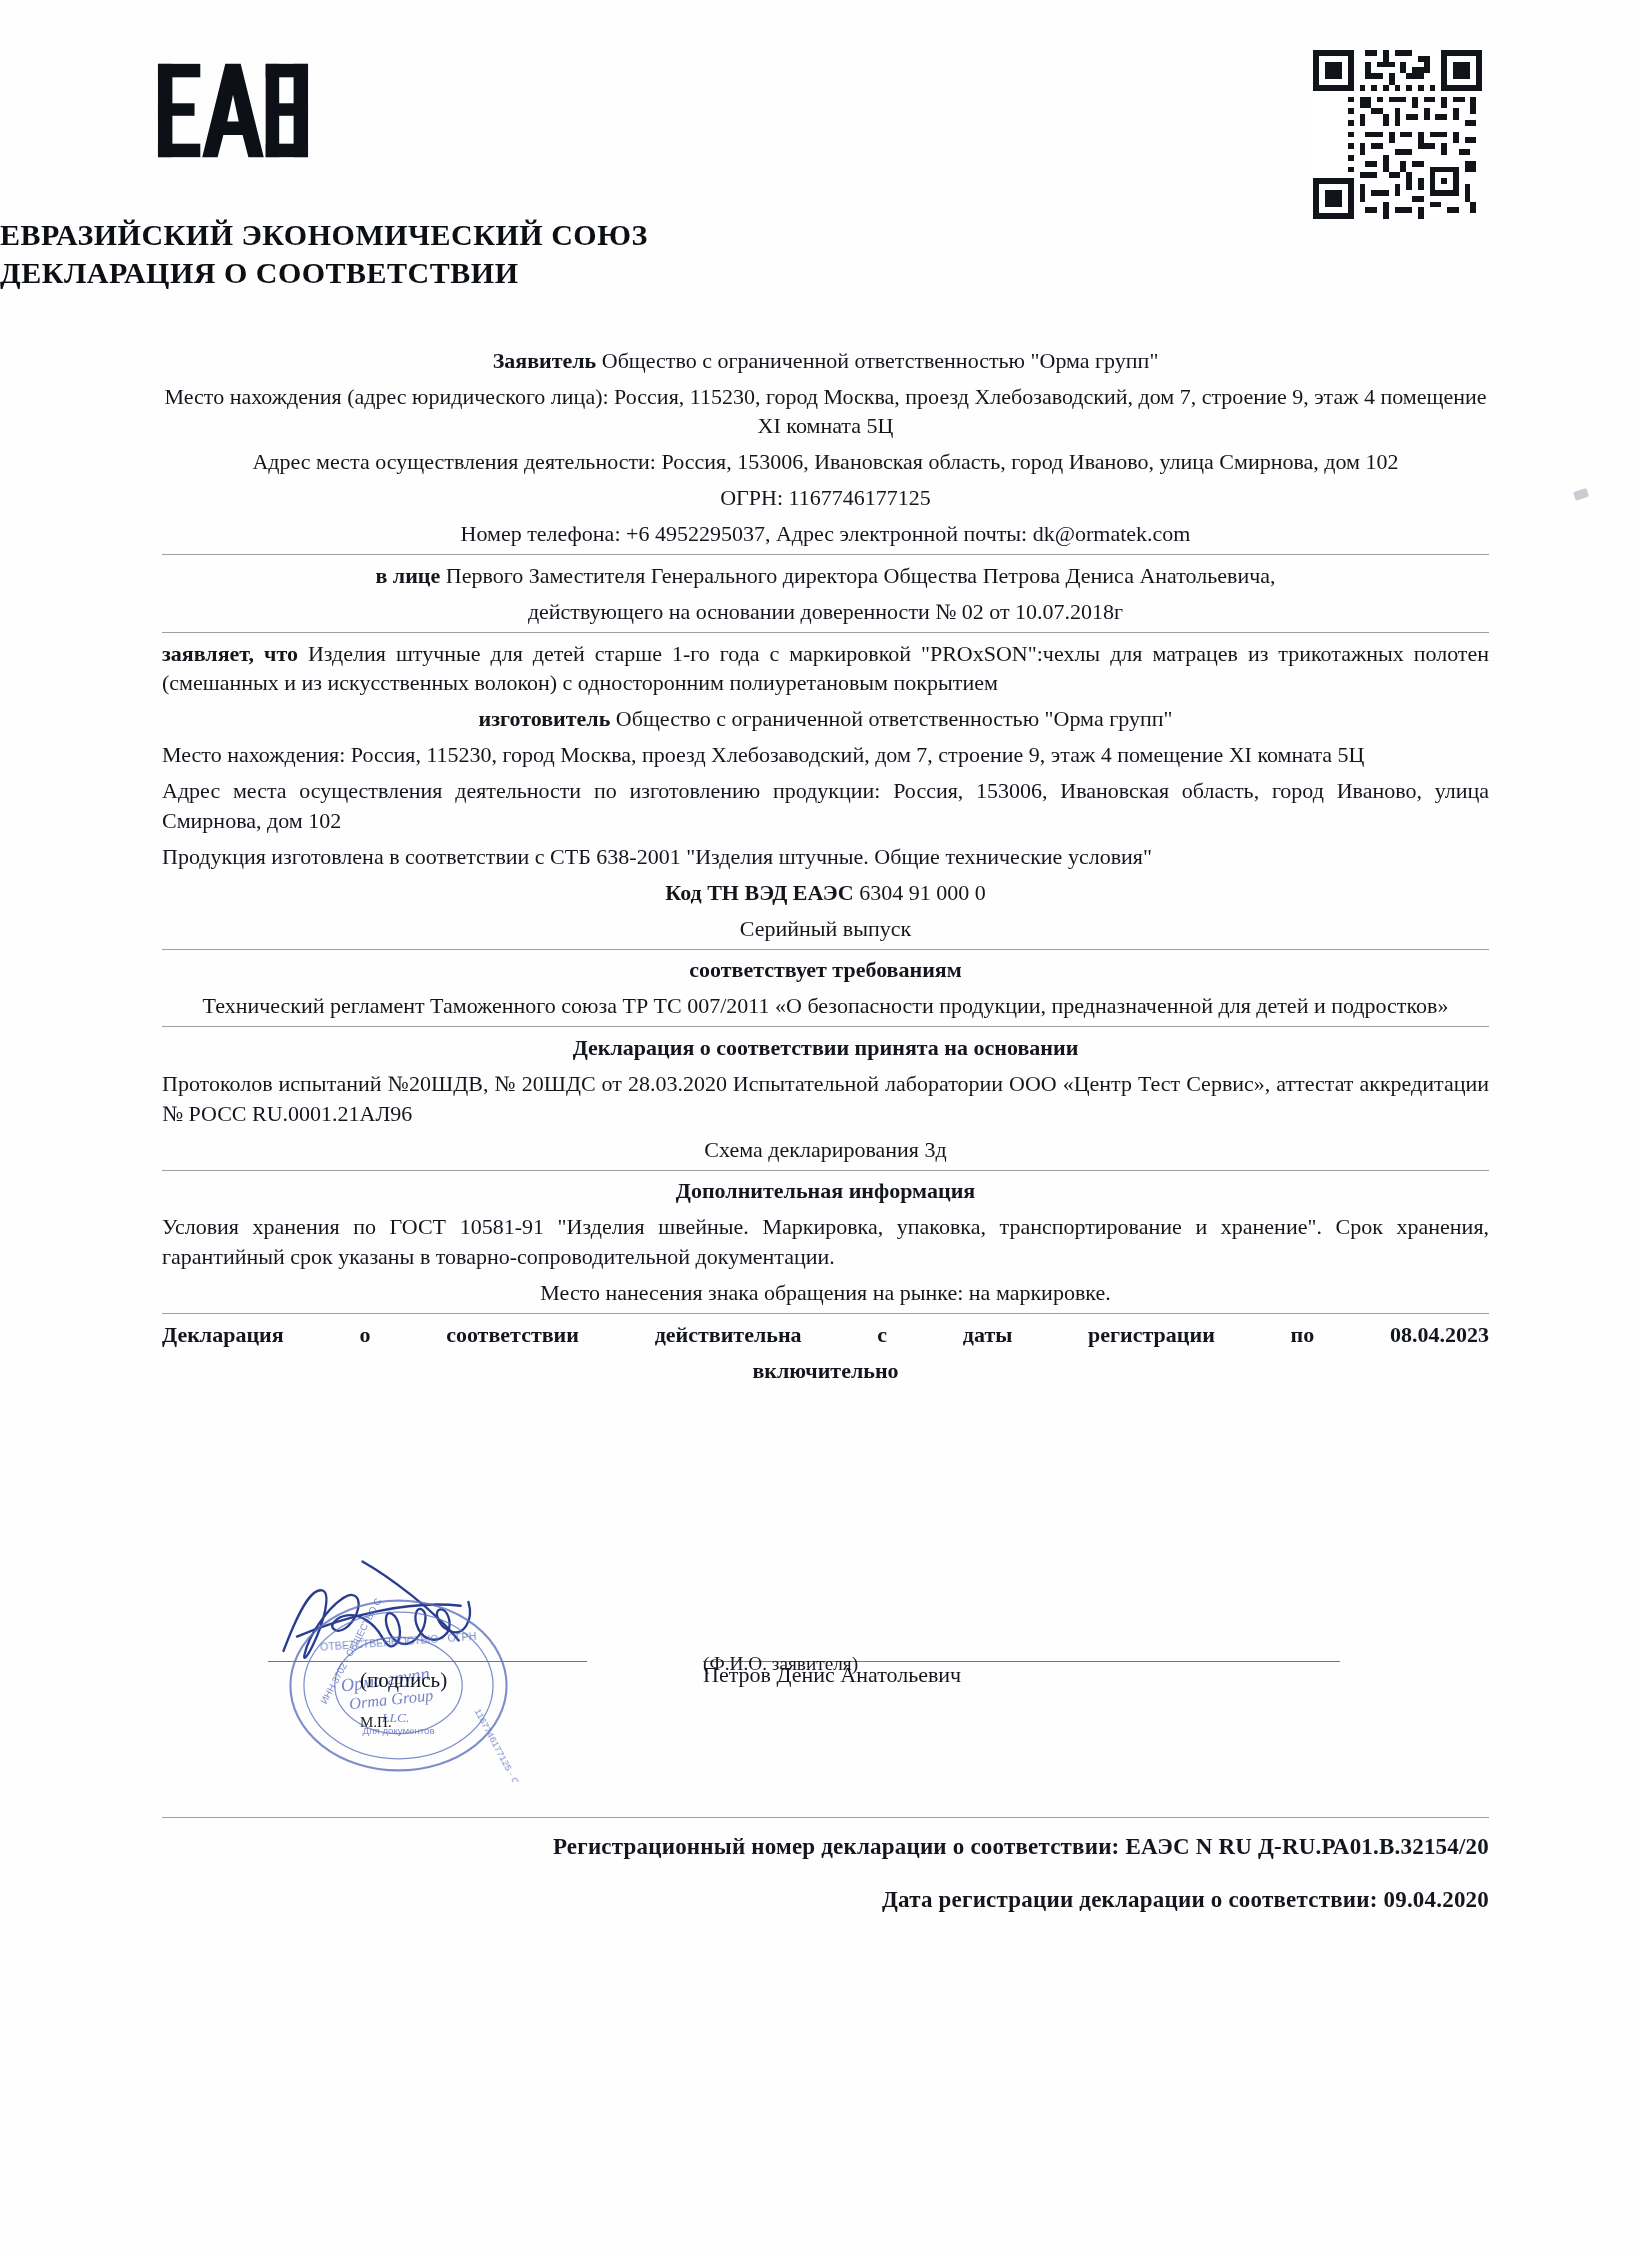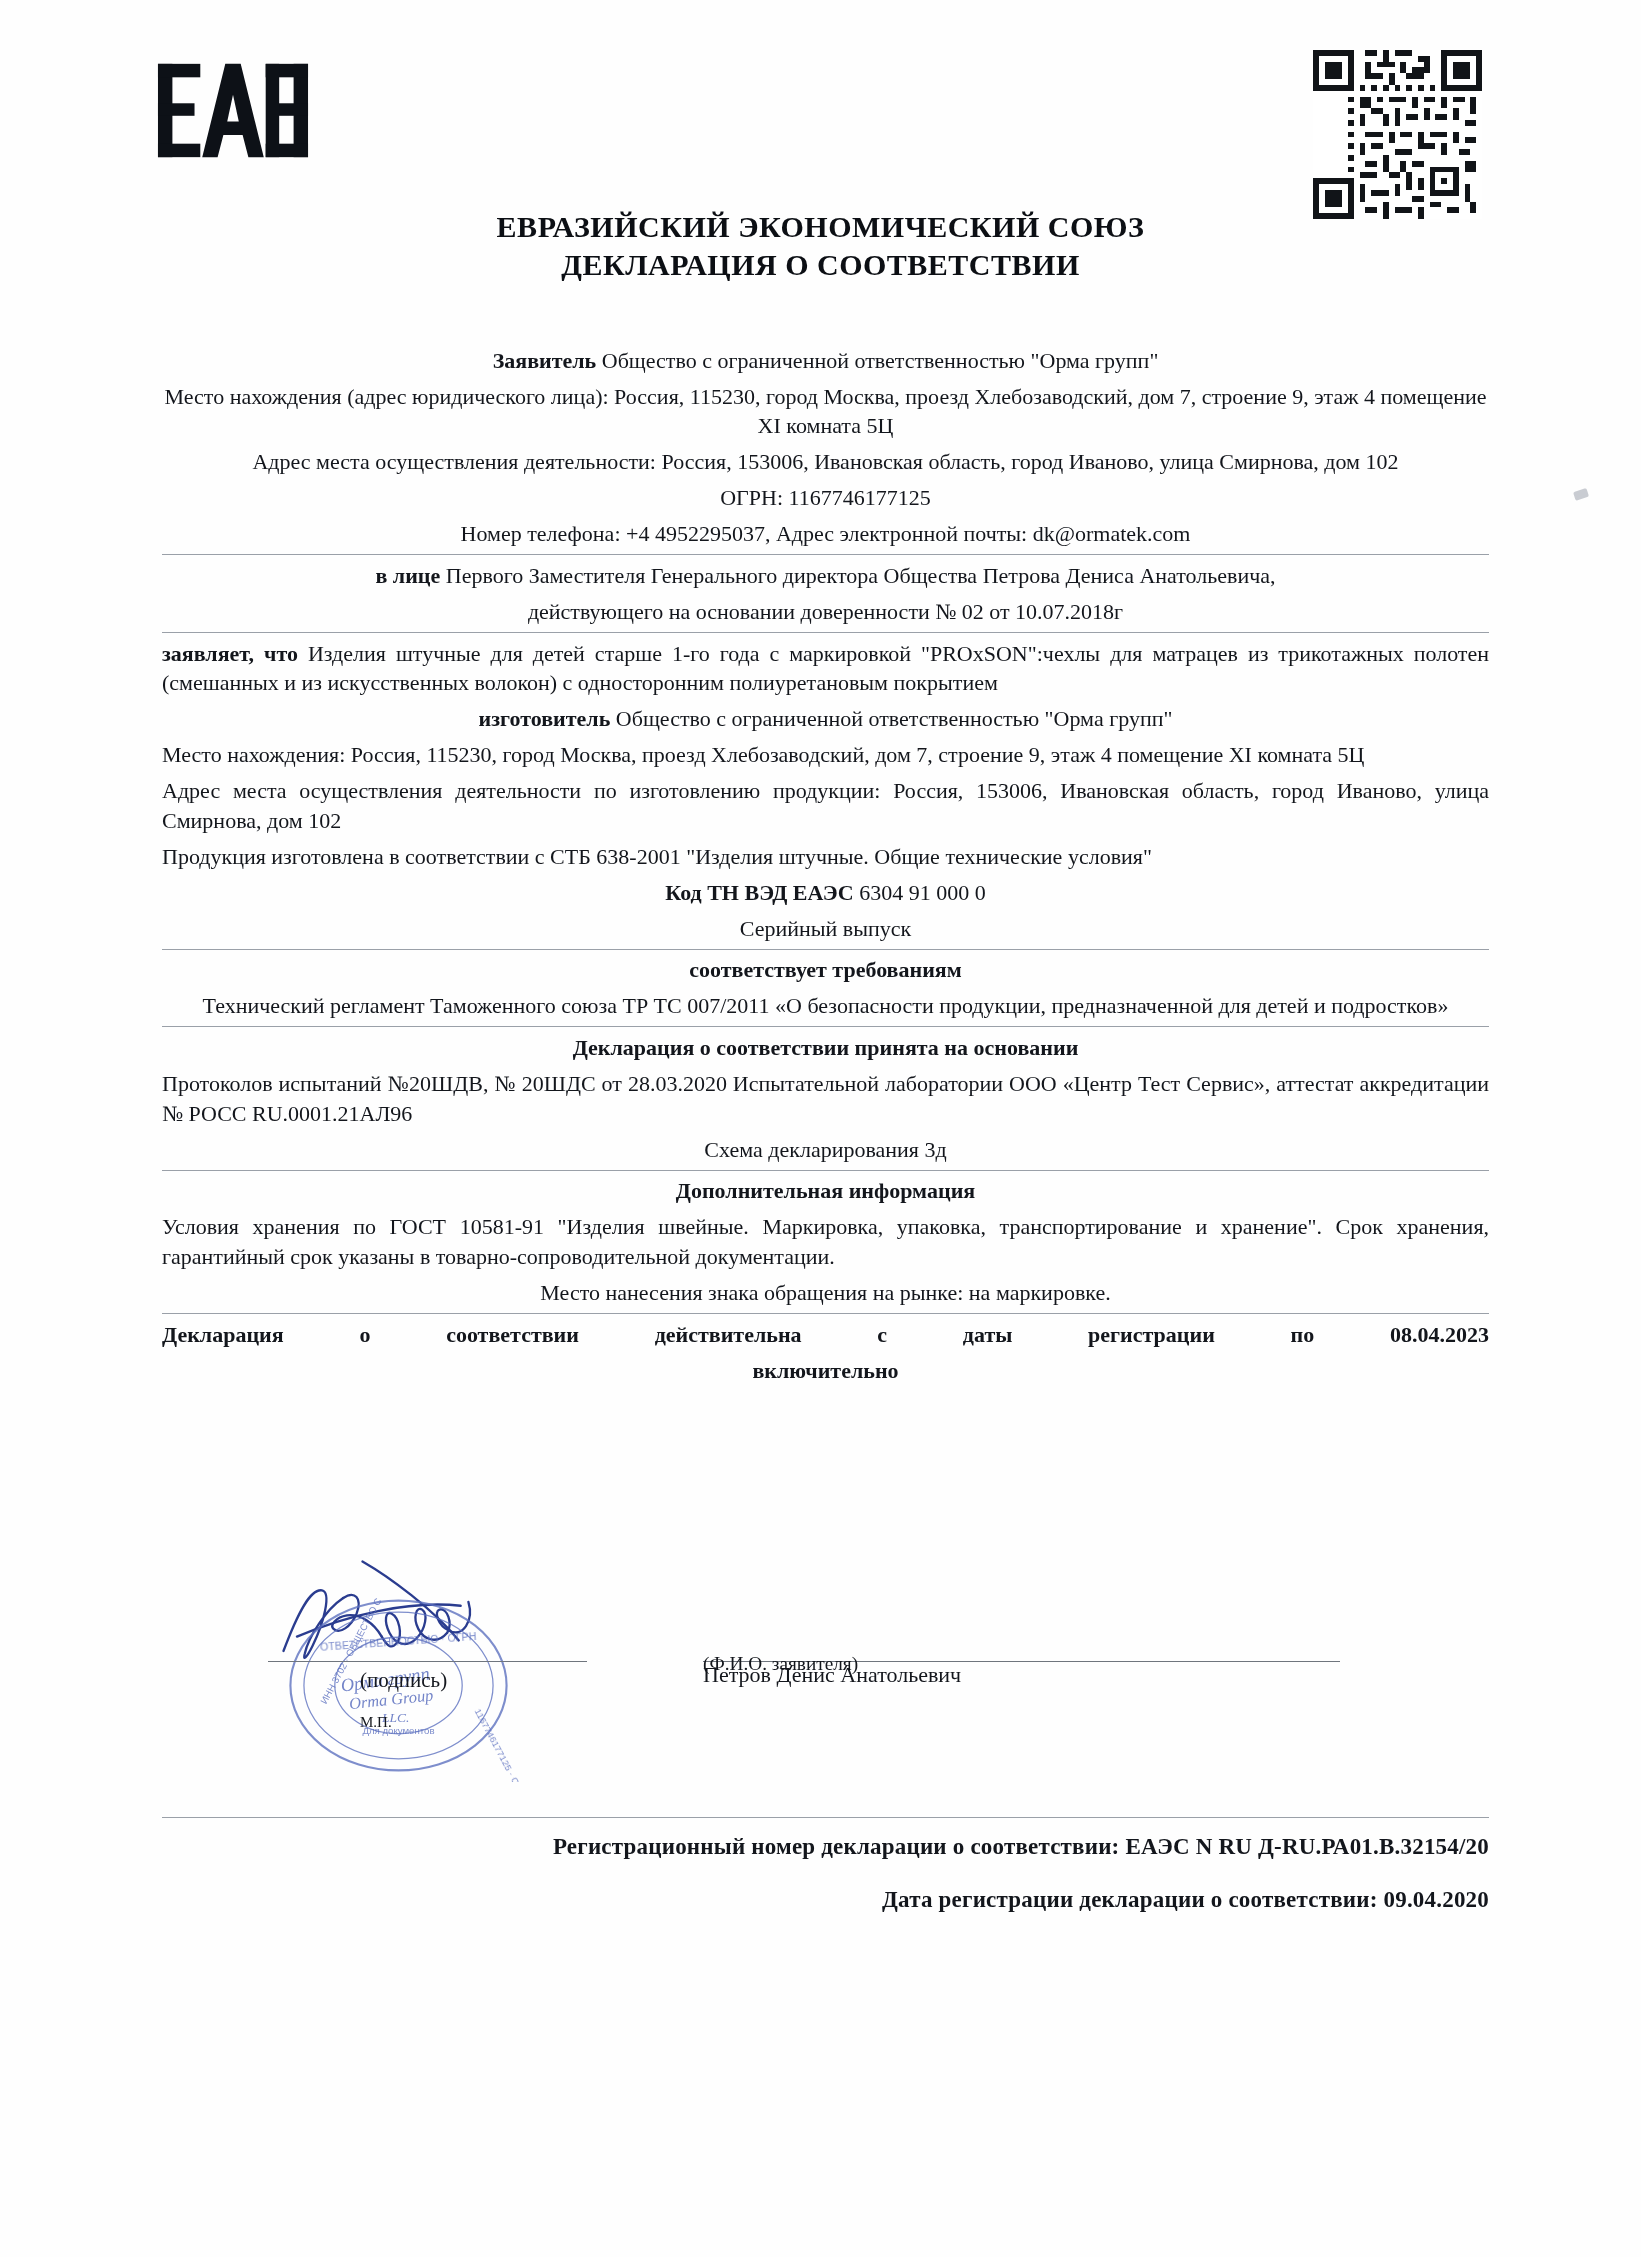--- a/index.html
+++ b/index.html
@@ -41,22 +41,22 @@
     width: 169px;
     height: 169px;
   }
   .qr-block svg { display: block; }
 
   
   .title-wrap {
     position: absolute;
     left: 0;
     right: 0;
-    top: 208px;
-    text-align: center;
+    top: 216px;
+    text-align: left;
   }
   .title-line {
     font-family: "Liberation Serif", serif;
     font-weight: bold;
     font-size: 30px;
     letter-spacing: 0.5px;
     line-height: 1.28;
     color: #0c0f14;
   }
 
@@ -337,21 +337,21 @@
 
   <div class="content">
 
     <div class="row">
       <span class="b">Заявитель</span>
       <span>Общество с ограниченной ответственностью "Орма групп"</span>
     </div>
     <div class="row">Место нахождения (адрес юридического лица): Россия, 115230, город Москва, проезд Хлебозаводский, дом 7, строение 9, этаж 4 помещение XI комната 5Ц</div>
     <div class="row">Адрес места осуществления деятельности: Россия, 153006, Ивановская область, город Иваново, улица Смирнова, дом 102</div>
     <div class="row">ОГРН: 1167746177125</div>
-    <div class="row">Номер телефона: +4 4952295037, Адрес электронной почты: dk@ormatek.com</div>
+    <div class="row">Номер телефона: +6 4952295037, Адрес электронной почты: dk@ormatek.com</div>
     <hr class="hr">
 
     <div class="row">
       <span class="b">в лице</span>
       <span>Первого Заместителя Генерального директора Общества Петрова Дениса Анатольевича,</span>
     </div>
     <div class="row">действующего на основании доверенности № 02 от 10.07.2018г</div>
     <hr class="hr">
 
     <div class="row just">

